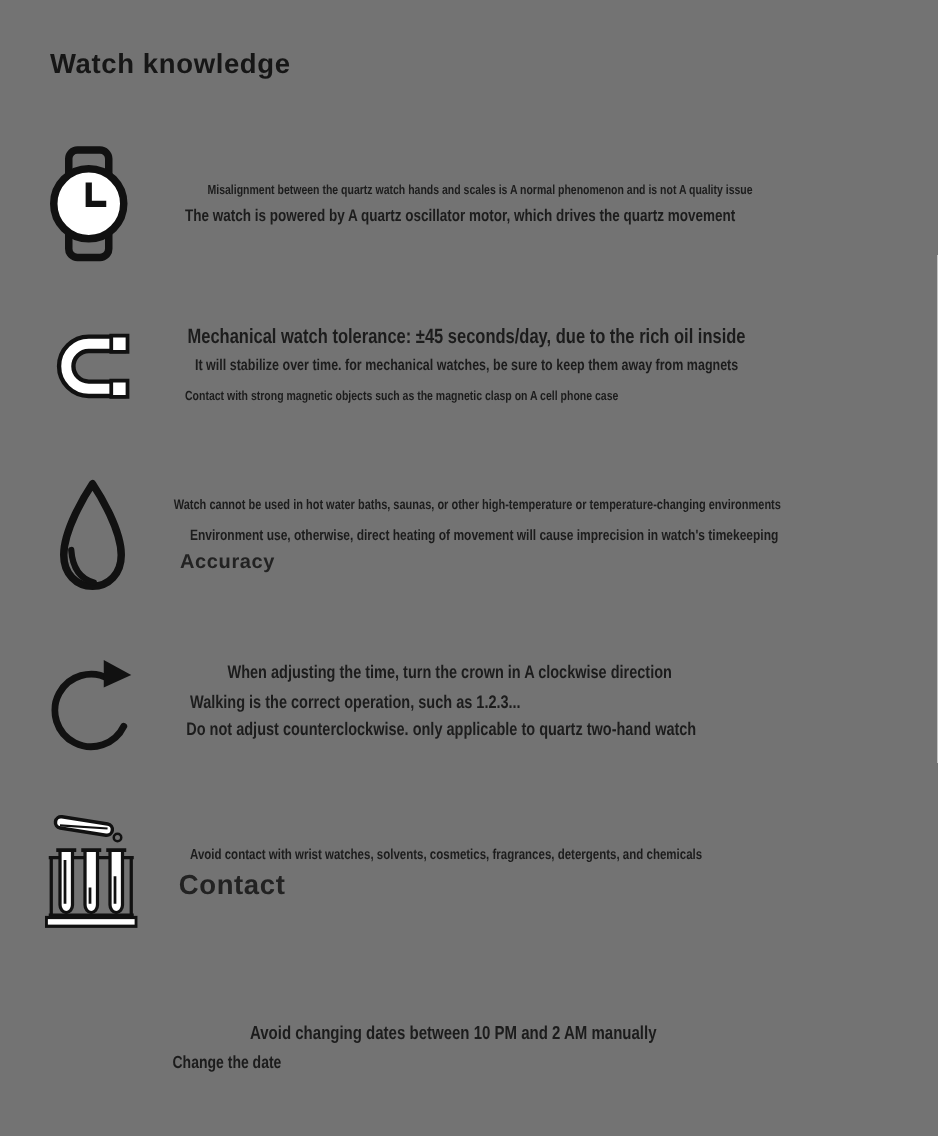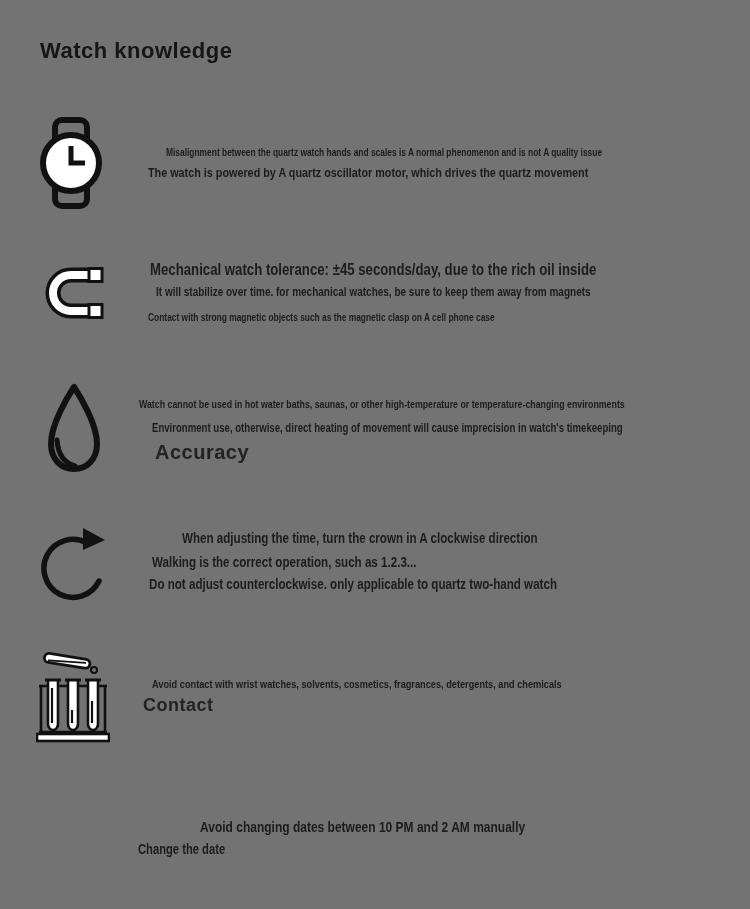--- a/index.html
+++ b/index.html
@@ -29,26 +29,26 @@
   .i-calendar { left:39px;  top:791px; width:64px; height:92px; }
 
   
   .s1l1 { left:166px; top:146px; font-size:10.5px; }
   .s1l2 { left:148px; top:165px; font-size:13.5px; }
   .s2l1 { left:150px; top:260px; font-size:16.5px; }
   .s2l2 { left:156px; top:285px; font-size:12.5px; }
   .s2l3 { left:148px; top:311px; font-size:10.5px; }
   .s3l1 { left:139px; top:398px; font-size:11px;   }
   .s3l2 { left:152px; top:421px; font-size:12px;   }
-  .s3l3 { left:155px; top:440px; font-size:20px;   }
+  .s3l3 { left:144px; top:440px; font-size:16px;   }
   .s4l1 { left:182px; top:530px; font-size:14.5px; }
   .s4l2 { left:152px; top:554px; font-size:14.5px; }
   .s4l3 { left:149px; top:576px; font-size:14.5px; }
   .s5l1 { left:152px; top:678px; font-size:11.5px; }
-  .s5l2 { left:143px; top:695px; font-size:18px;   }
+  .s5l2 { left:143px; top:695px; font-size:22px;   }
   .s6l1 { left:200px; top:818px; font-size:15px;   }
   .s6l2 { left:138px; top:841px; font-size:14px;   }
 </style>
 </head>
 <body>
 
 <div class="page">
 
   <h1 class="title">Watch knowledge</h1>
 

